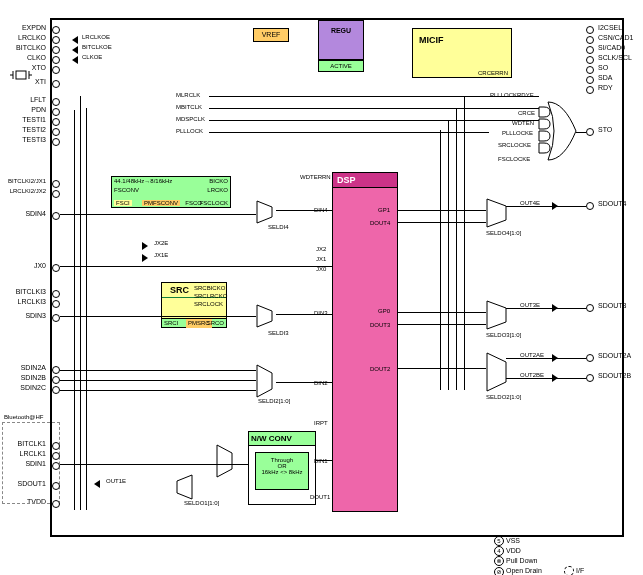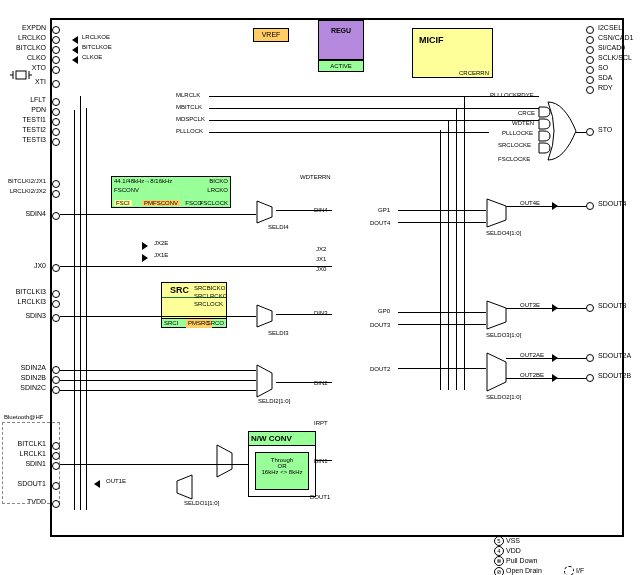--- a/index.html
+++ b/index.html
@@ -27,41 +27,44 @@
 
   <div class="block" style="left:253px;top:28px;width:36px;height:14px;background:#ffcc66;text-align:center;line-height:12px">
     <span>VREF</span>
   </div>
 
   <div class="block" style="left:318px;top:20px;width:46px;height:40px;background:#b388dd;text-align:center">
     <div style="padding-top:6px;font-weight:bold">REGU</div>
   </div>
   <div class="block" style="left:318px;top:60px;width:46px;height:12px;background:#99ff99;text-align:center;font-size:6px;line-height:10px">ACTIVE</div>
 
-  <div class="block" style="left:412px;top:28px;width:81px;height:50px;background:#ffff99">
+  <div class="block" style="left:412px;top:28px;width:100px;height:50px;background:#ffff99">
     <div class="title" style="padding:6px">MICIF</div>
     <div class="lbl" style="right:3px;bottom:1px;font-size:6px">CRCERRN</div>
   </div>
 
+  <div class="block" style="left:332px;top:172px;width:66px;height:340px;background:#ee66aa">
+    <div class="title" style="background:#cc3388;color:#fff;padding:2px 4px;border-bottom:1px solid #000">DSP</div>
+  </div>
 
   <div class="block" style="left:161px;top:282px;width:66px;height:46px;background:#ffff99">
     <div class="title" style="padding:2px 8px;border-bottom:1px solid #15803d">SRC</div>
   </div>
   <div class="block" style="left:161px;top:318px;width:66px;height:10px;background:#99ff99;font-size:6px;line-height:9px">
     <span style="position:absolute;left:2px">SRCI</span>
     <span style="position:absolute;left:24px;background:#ffcc66;padding:0 2px">PMSRC</span>
     <span style="position:absolute;right:2px">SRCO</span>
   </div>
   <div class="lbl" style="left:194px;top:284px;font-size:6px;line-height:8px">
     <div>SRCBICKO</div>
     <div>SRCLRCKO</div>
     <div>SRCLOCK</div>
   </div>
 
-  <div class="block" style="left:248px;top:431px;width:68px;height:66px;background:#fff">
+  <div class="block" style="left:248px;top:431px;width:68px;height:74px;background:#fff">
     <div style="background:#99ff99;border-bottom:1px solid #000;padding:2px;font-weight:bold;font-size:8px">N/W  CONV</div>
     <div class="block" style="position:relative;margin:6px;background:#99ff99;height:38px;text-align:center;font-size:6px;white-space:pre-line;padding-top:4px;border:1px solid #000">Through
 OR
 16kHz &lt;&gt; 8kHz</div>
   </div>
 
   <div class="block" style="left:111px;top:176px;width:120px;height:32px;background:#99ff99;font-size:6px">
     <div style="position:absolute;left:2px;top:1px">44.1/48kHz→8/16kHz</div>
     <div style="position:absolute;left:2px;top:10px">FSCONV</div>
     <div style="position:absolute;left:2px;bottom:1px;background:#ffff99;padding:0 2px">FSCI</div>

